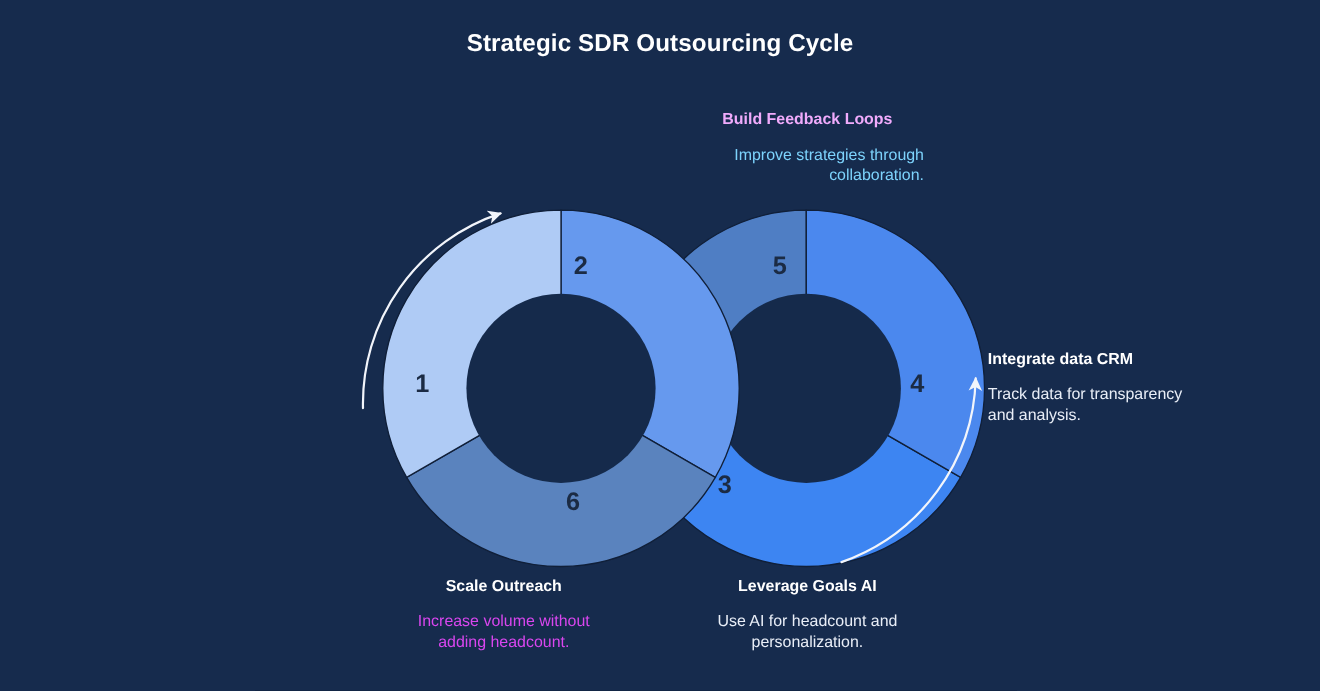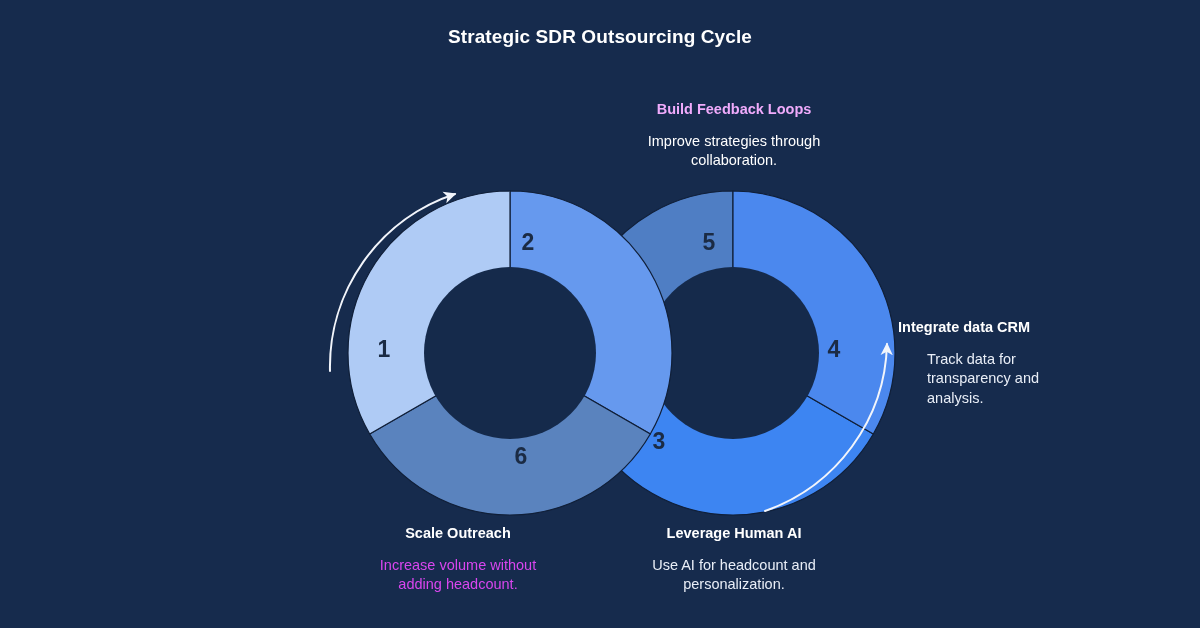--- a/index.html
+++ b/index.html
@@ -17,21 +17,21 @@
     background: #162b4d;
   }
 
   
   #title {
     position: absolute;
     left: 0;
     top: 26px;
     width: 1200px;
     text-align: center;
-    font-size: 19px;
+    font-size: 22px;
     font-weight: bold;
     color: #ffffff;
     letter-spacing: 0.1px;
   }
 
   
   #stage {
     position: absolute;
     left: 0;
     top: 0;
@@ -156,32 +156,32 @@
     <div class="seg-num" style="left: 528px; top: 242px; color: rgb(27, 43, 68);">2</div>
     <div class="seg-num" style="left: 659px; top: 441px; color: rgb(27, 43, 68);">3</div>
     <div class="seg-num" style="left: 834px; top: 349px; color: rgb(27, 43, 68);">4</div>
     <div class="seg-num" style="left: 709px; top: 242px; color: rgb(27, 43, 68);">5</div>
     <div class="seg-num" style="left: 521px; top: 456px; color: rgb(27, 43, 68);">6</div>
   </div>
 
 
   <div class="callout c-center" id="callout-5">
     <div class="c-title" style="color: #f0abfc;">Build Feedback Loops</div>
-    <div class="c-desc" style="color: #ffffff;">Improve strategies through collaboration.</div>
+    <div class="c-desc" style="color: #7dd3fc; text-align: right;">Improve strategies through collaboration.</div>
   </div>
 
 
   <div class="callout c-left" id="callout-4">
     <div class="c-title" style="color: rgb(255, 255, 255);">Integrate data CRM</div>
-    <div class="c-desc" style="color: rgb(233, 238, 247); margin-left: 29px;">Track data for transparency and analysis.</div>
+    <div class="c-desc" style="color: rgb(233, 238, 247);">Track data for transparency and analysis.</div>
   </div>
 
   <div class="callout c-center" id="callout-6">
     <div class="c-title" style="color: rgb(255, 255, 255);">Scale Outreach</div>
     <div class="c-desc" style="color: #d946ef;">Increase volume without adding headcount.</div>
   </div>
 
   <div class="callout c-center" id="callout-3">
-    <div class="c-title" style="color: rgb(255, 255, 255);">Leverage Human AI</div>
+    <div class="c-title" style="color: rgb(255, 255, 255);">Leverage Goals AI</div>
     <div class="c-desc" style="color: rgb(233, 238, 247);">Use AI for headcount and personalization.</div>
   </div>
 
 </div>
 
 </body></html>

